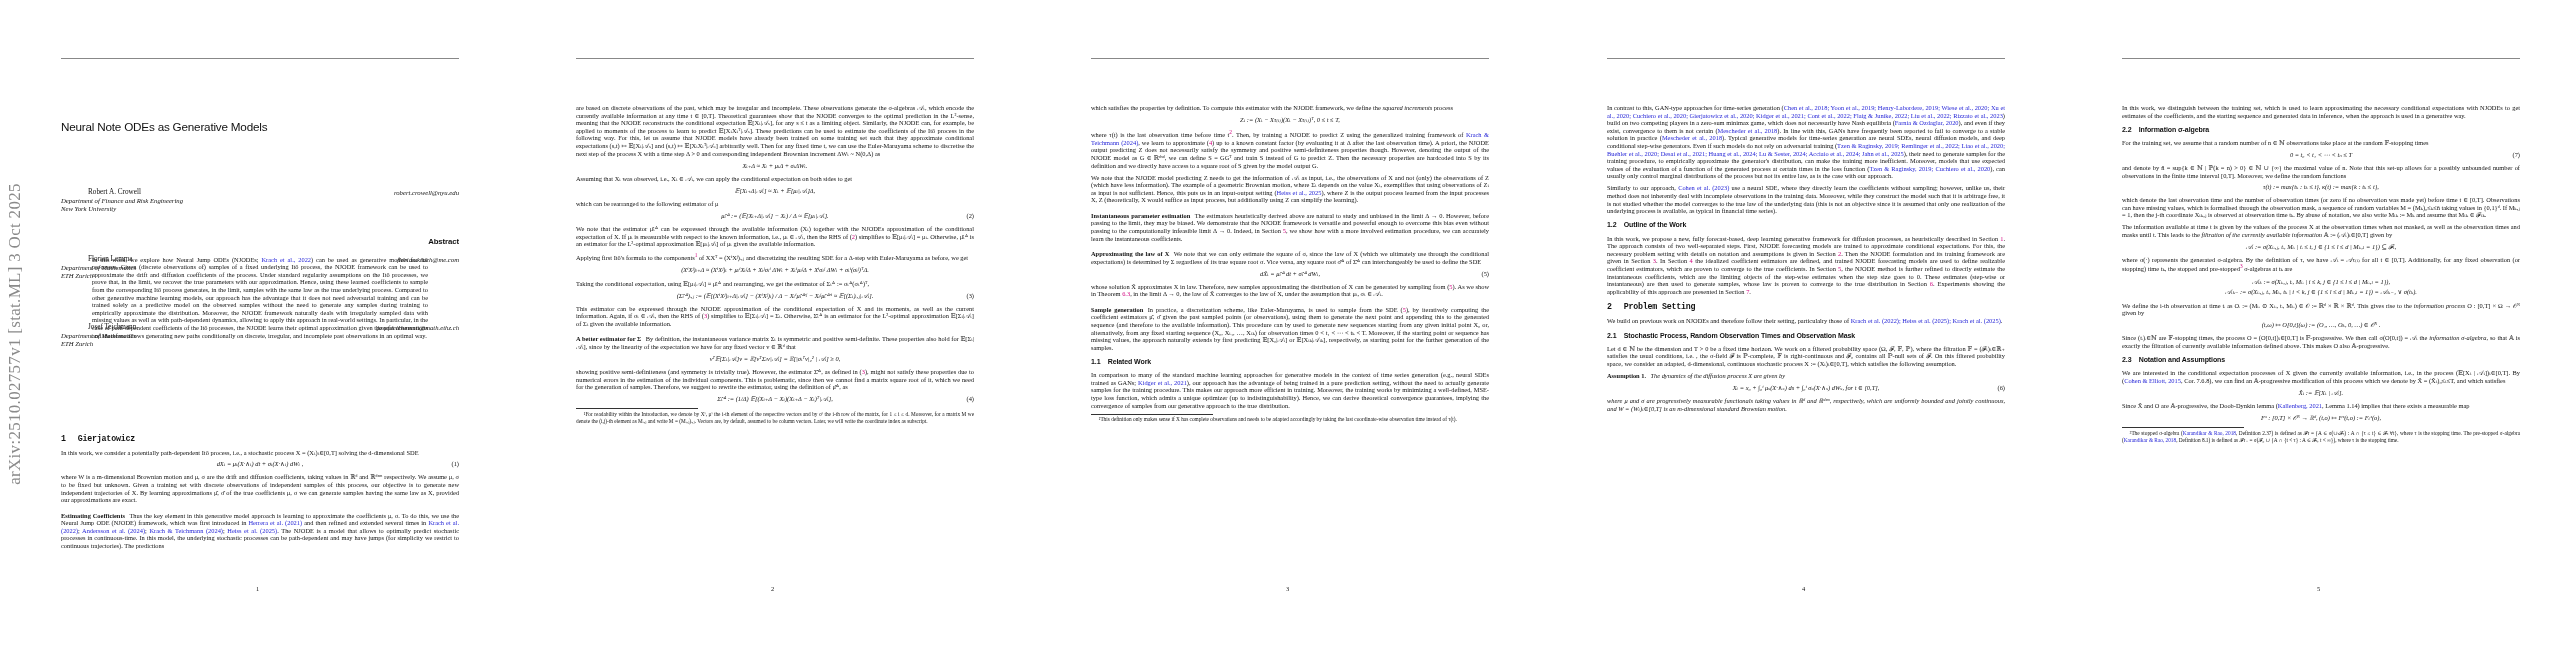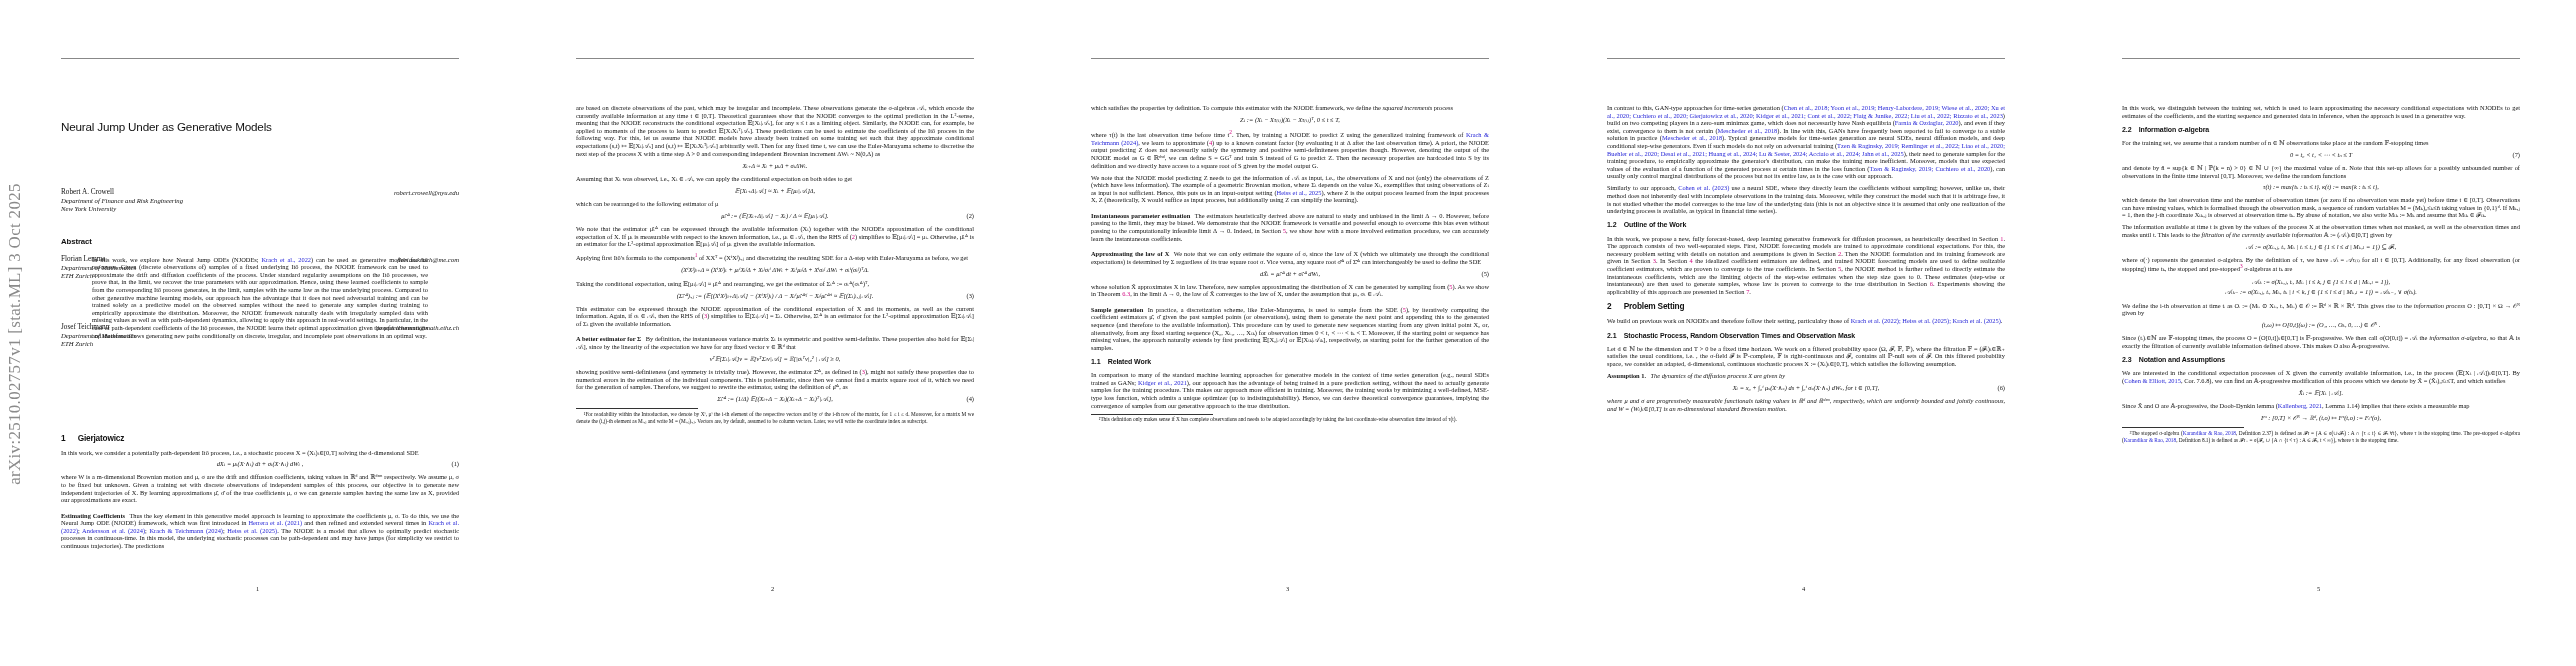--- a/index.html
+++ b/index.html
@@ -4,26 +4,26 @@
 <style>
   html, body { margin:0; padding:0; background:#ffffff; }
   body { width:2576px; height:667px; overflow:hidden; position:relative;
          font-family:"Liberation Serif","DejaVu Serif",serif; color:#111; }
   .page { position:absolute; top:0; width:515px; height:667px; background:#fff; }
   .col { position:absolute; left:61px; width:398px; font-size:6.4px; line-height:7.6px; text-align:justify; }
   .hrule { position:absolute; top:58px; left:61px; width:398px; height:0.8px; background:#888; }
   .pnum { position:absolute; top:585px; left:0; width:515px; text-align:center; font-size:6.4px; }
   p { margin:0 0 4.4px 0; }
   .title { font-family:"Liberation Sans",sans-serif; font-size:11.7px; font-weight:normal; letter-spacing:-0.2px; margin:0; }
-  .author { font-size:7.2px; }
+  .author { font-size:7.2px;margin-left:27px; }
   .aff { font-style:italic; font-size:6.7px; line-height:8.3px; }
   .email { position:absolute; right:0; font-style:italic; font-size:6.7px; }
-  .abs-head { font-family:"Liberation Sans",sans-serif; font-size:7.8px; text-align:left; margin:0 0 10px 0; font-weight:bold; letter-spacing:-0.1px; }
+  .abs-head { font-family:"Liberation Sans",sans-serif; font-size:7.8px; text-align:right; margin:0 0 10px 0; font-weight:bold; letter-spacing:-0.1px; }
   .abs { margin:0 31px; font-size:6.4px; line-height:7.6px; }
-  h2.sec { font-family:Liberation Sans, sans-serif; font-size:8.3px; font-weight:bold; margin:7.8px 0 6.7px 0; letter-spacing:-0.2px; }
+  h2.sec { font-family:Liberation Mono, monospace; font-size:8.3px; font-weight:bold; margin:7.8px 0 6.7px 0; letter-spacing:-0.2px; }
   h3.sub { font-family:"Liberation Sans",sans-serif; font-size:7px; font-weight:bold; margin:6.7px 0 5.6px 0; letter-spacing:-0.1px; }
   .secnum { display:inline-block; width:16.7px; }
   .runin { font-weight:bold; margin-right:4.4px; }
   .eq { text-align:center; font-style:italic; margin:3.3px 0 5.6px 0; position:relative; }
   .eqn { position:absolute; right:0; font-style:normal; }
   .cite { color:#1f1fd6; }
   .ref { color:#d1007e; }
   .fnrule { width:122px; height:0.6px; background:#333; margin:3.3px 0 2.2px 0; }
   .fn { font-size:5.3px; line-height:6.4px; text-indent:7.8px; }
   .ital { font-style:italic; }
@@ -35,21 +35,21 @@
 </head>
 <body>
 
 <div class="page" style="left:0;">
   <div class="stamp">
       <span>arXiv:2510.02757v1  [stat.ML]  3 Oct 2025</span>
     </div>
   <div class="hrule"></div>
 
   <div class="col" style="top:123px;">
-    <h1 class="title">Neural Jump Under as Generative Models</h1>
+    <h1 class="title">Neural Note ODEs as Generative Models</h1>
   </div>
 
   <div class="col" style="top:189px;">
     <div class="author">Robert A. Crowell</div>
     <span class="email" style="top:0;">robert.crowell@nyu.edu</span>
     <div class="aff">Department of Finance and Risk Engineering</div>
     <div class="aff">New York University</div>
   </div>
   <div class="col" style="top:256px;">
     <div class="author">Florian Lemma</div>

